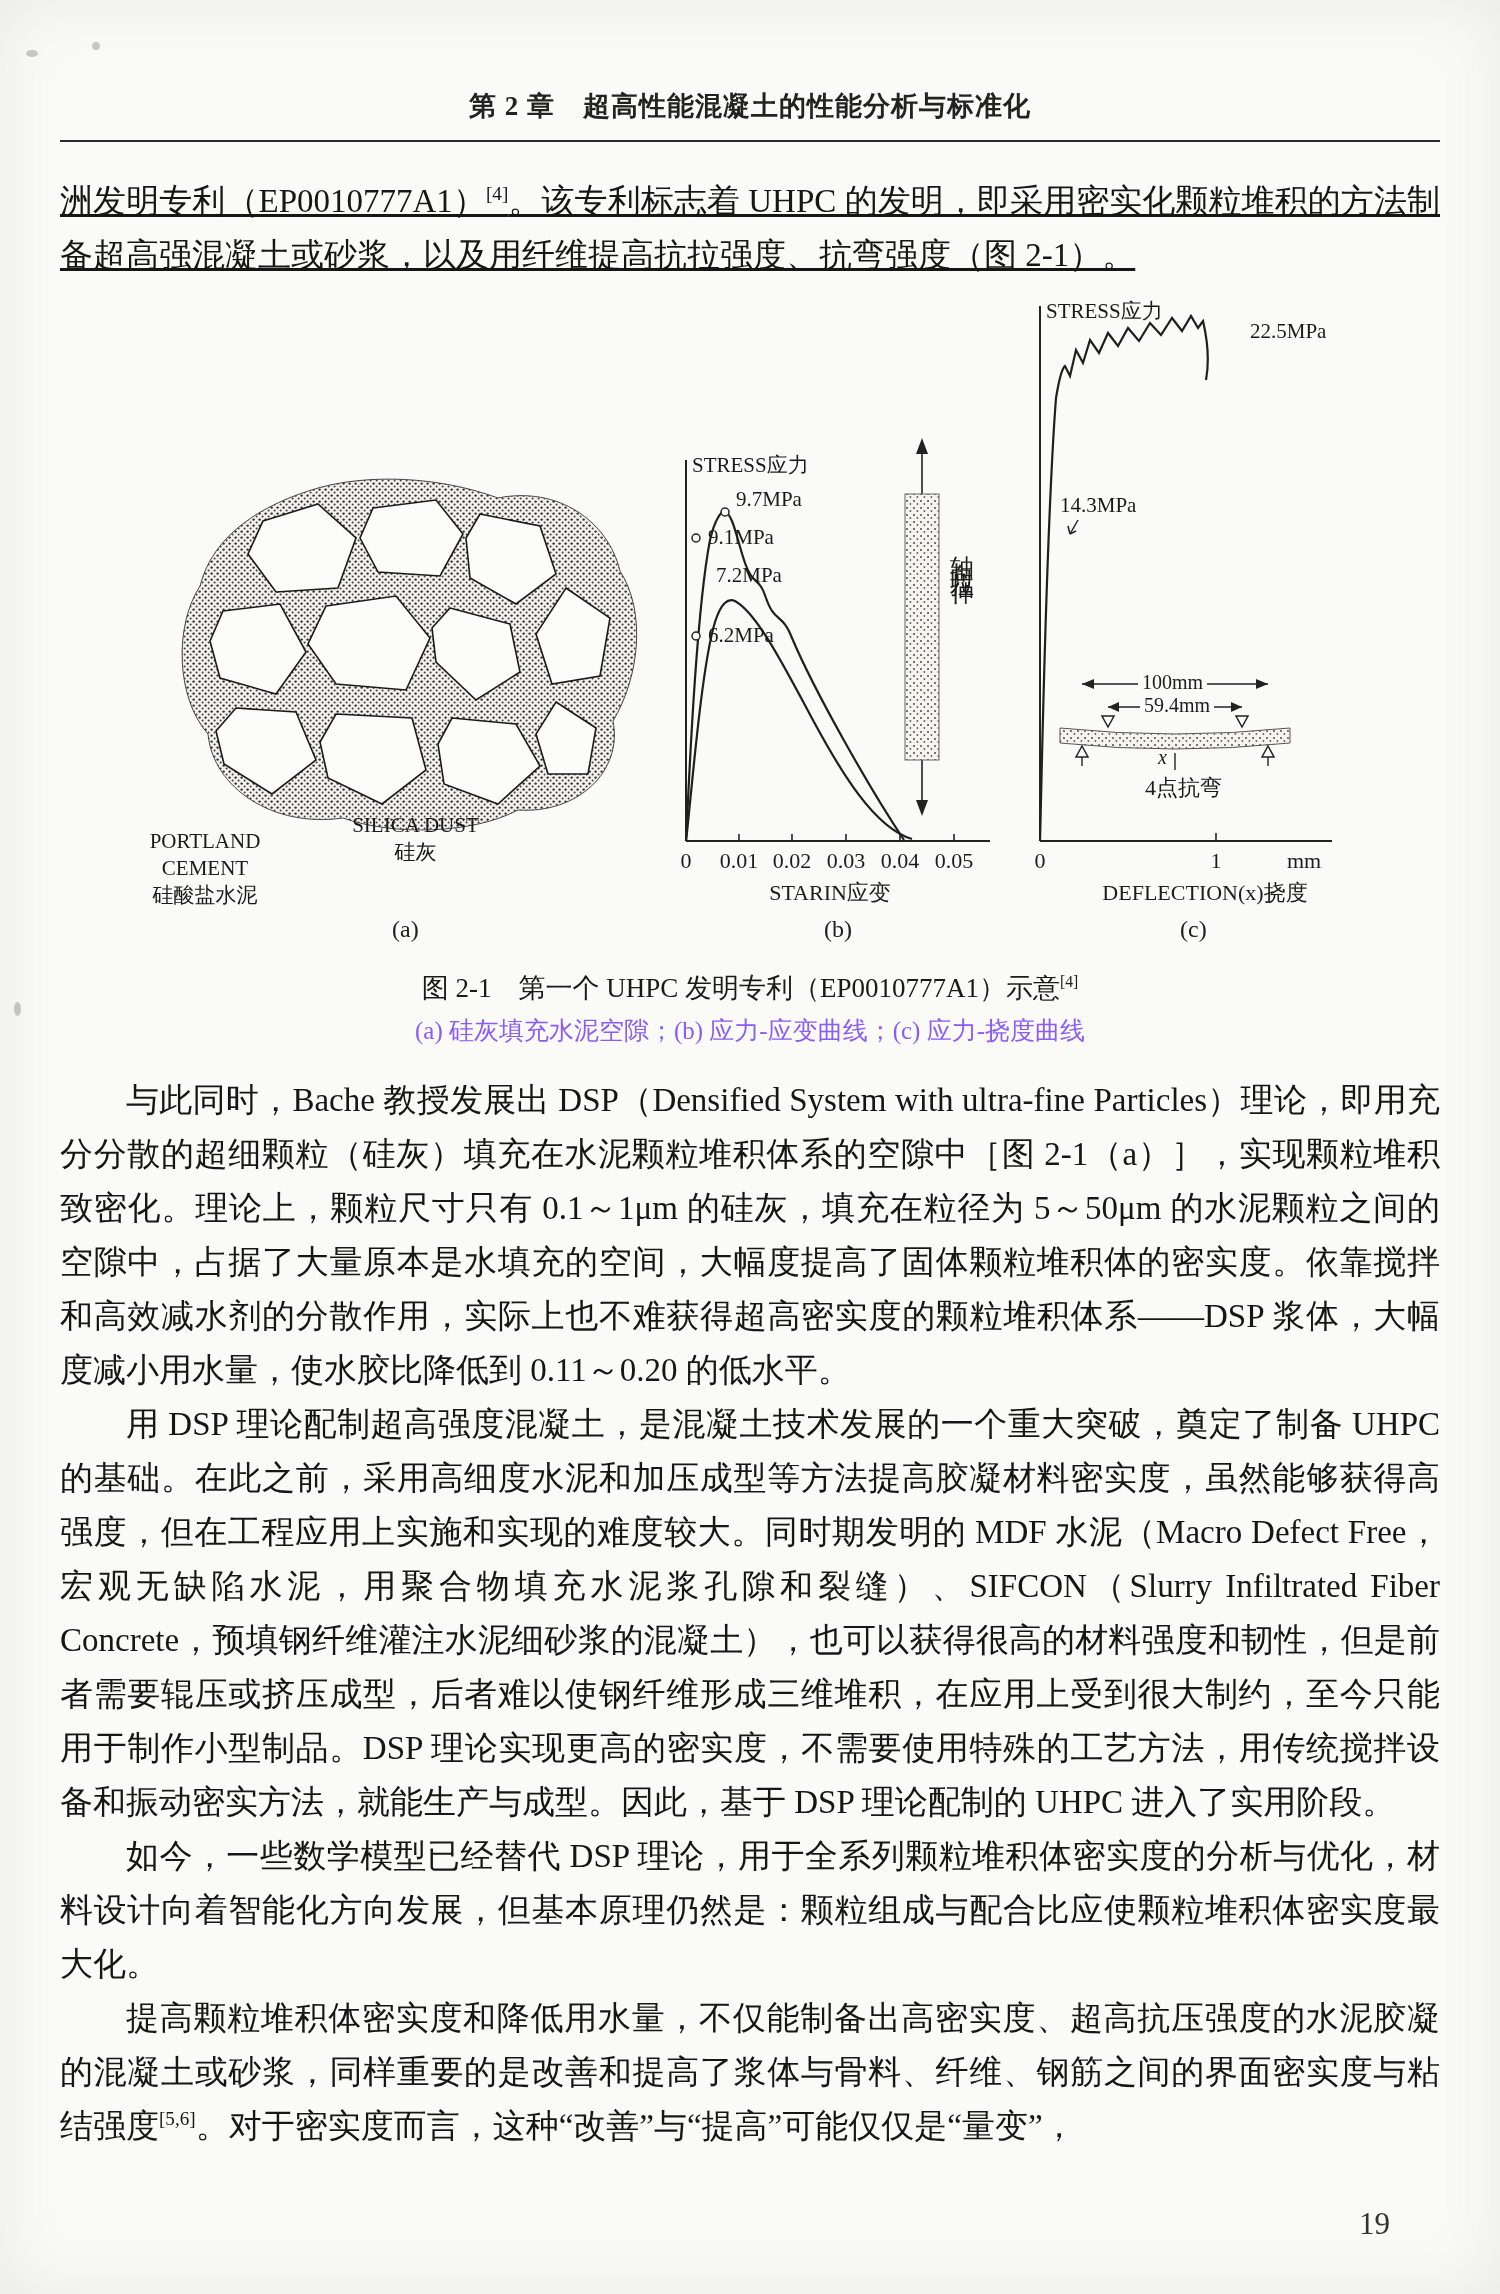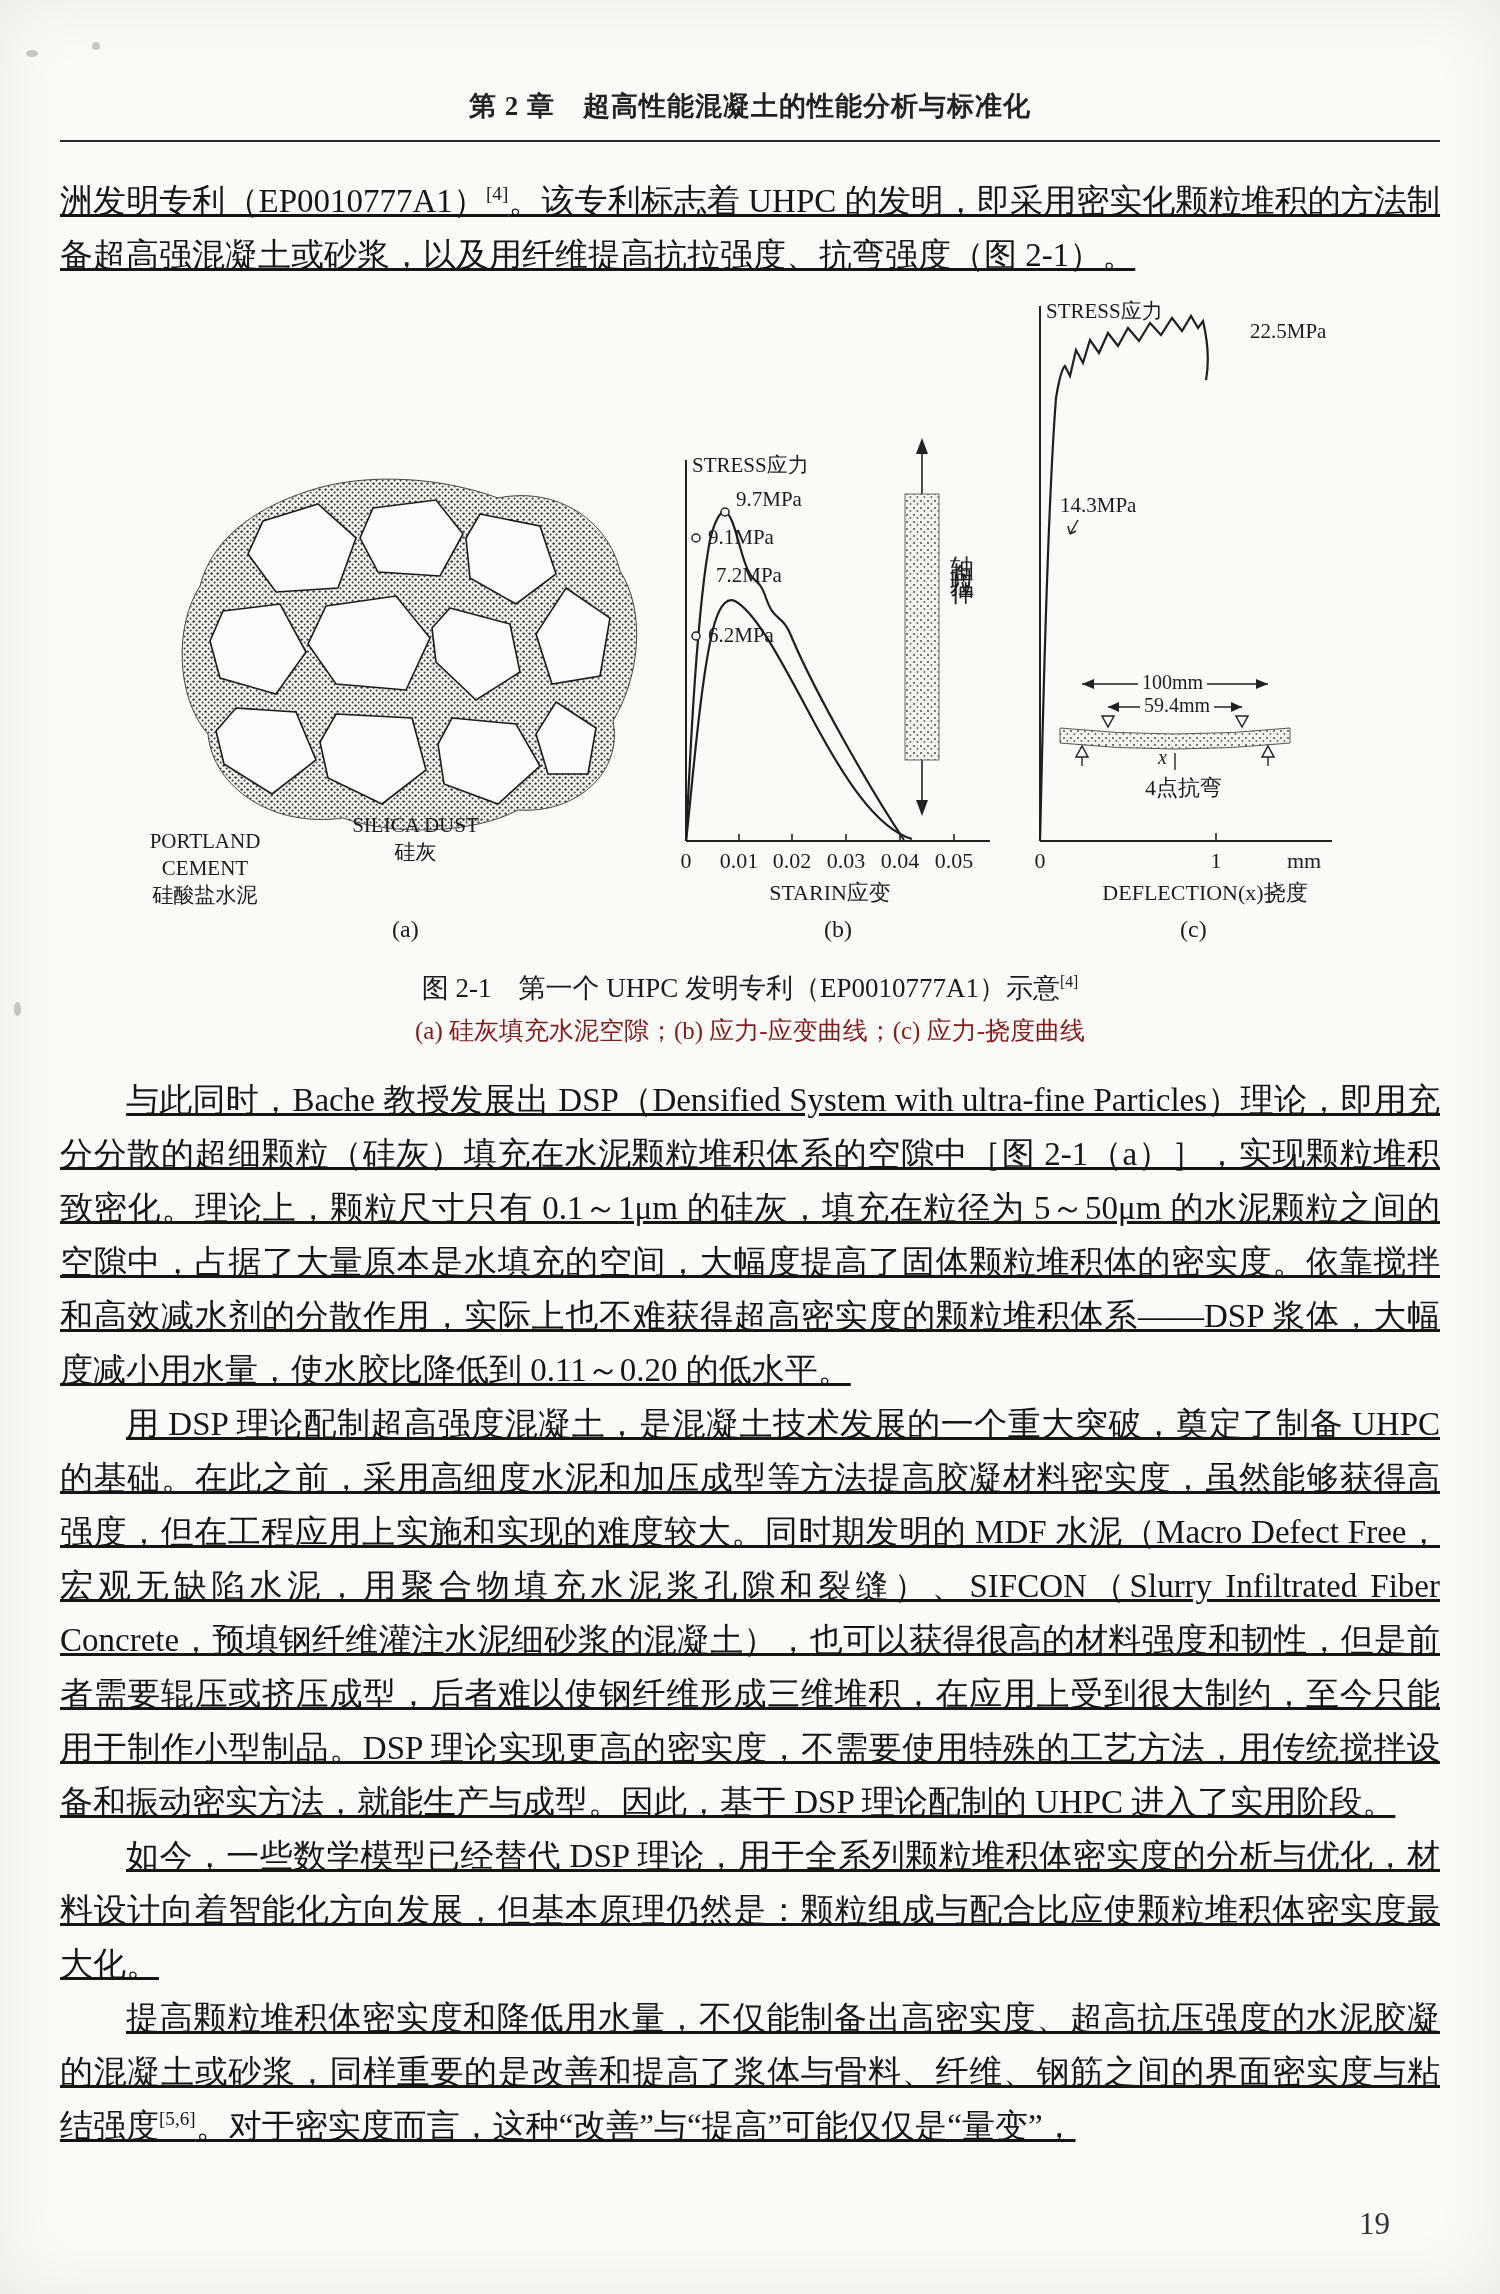--- a/index.html
+++ b/index.html
@@ -11,35 +11,35 @@
     box-shadow: inset 0 0 70px rgba(0,0,0,0.07);
   }
   .header {
     margin:0 60px; padding-top:88px; padding-bottom:16px;
     text-align:center; font-size:27px; letter-spacing:1px;
     border-bottom:2px solid #2b2b2b; color:#222;font-weight:bold;
   }
   .content { padding:0 60px; }
   .body-text { font-size:33px; line-height:54px; text-align:justify; color:#161616; }
   .intro { margin-top:32px;text-decoration:underline; }
-  .indent { text-indent:2em;text-decoration:underline; }
+  .indent { text-indent:2em; }
   sup.ref { font-size:0.58em; vertical-align:super; line-height:0; }
   .figure { position:relative; height:672px; margin-top:6px; }
   .figure svg { position:absolute; }
   .fig-label { position:absolute; font-size:21px; line-height:27px; white-space:nowrap; color:#1a1a1a; }
   .fig-label.center { text-align:center; }
   .tick { position:absolute; font-size:22px; transform:translateX(-50%); white-space:nowrap; }
   .axis-label { position:absolute; font-size:22px; text-align:center; }
   .sublabel { position:absolute; font-size:24px; }
   .vertical-label { position:absolute; writing-mode:vertical-rl; text-orientation:upright;
     font-size:24px; letter-spacing:9px; }
   .dim-text { position:absolute; font-size:20px; background:#fafaf7; padding:0 4px; }
   .var-x { position:absolute; font-size:20px; font-style:italic; }
   .caption { text-align:center; font-size:27px; margin-top:10px; color:#1a1a1a; }
-  .caption-sub { text-align:center; font-size:25px; margin-top:8px; color:#7f1d1d; }
+  .caption-sub { text-align:center; font-size:25px; margin-top:8px; color:#8b5cf6; }
   .paras { margin-top:26px; }
   .page-num { position:absolute; right:110px; bottom:52px; font-size:31px; color:#333; }
   .artifact { position:absolute; background:#8a8a86; border-radius:50%; opacity:.45; }
 </style>
 </head>
 <body>
 
 <div class="page">
 
   <div class="artifact" style="left:26px;top:50px;width:12px;height:7px;"></div>

